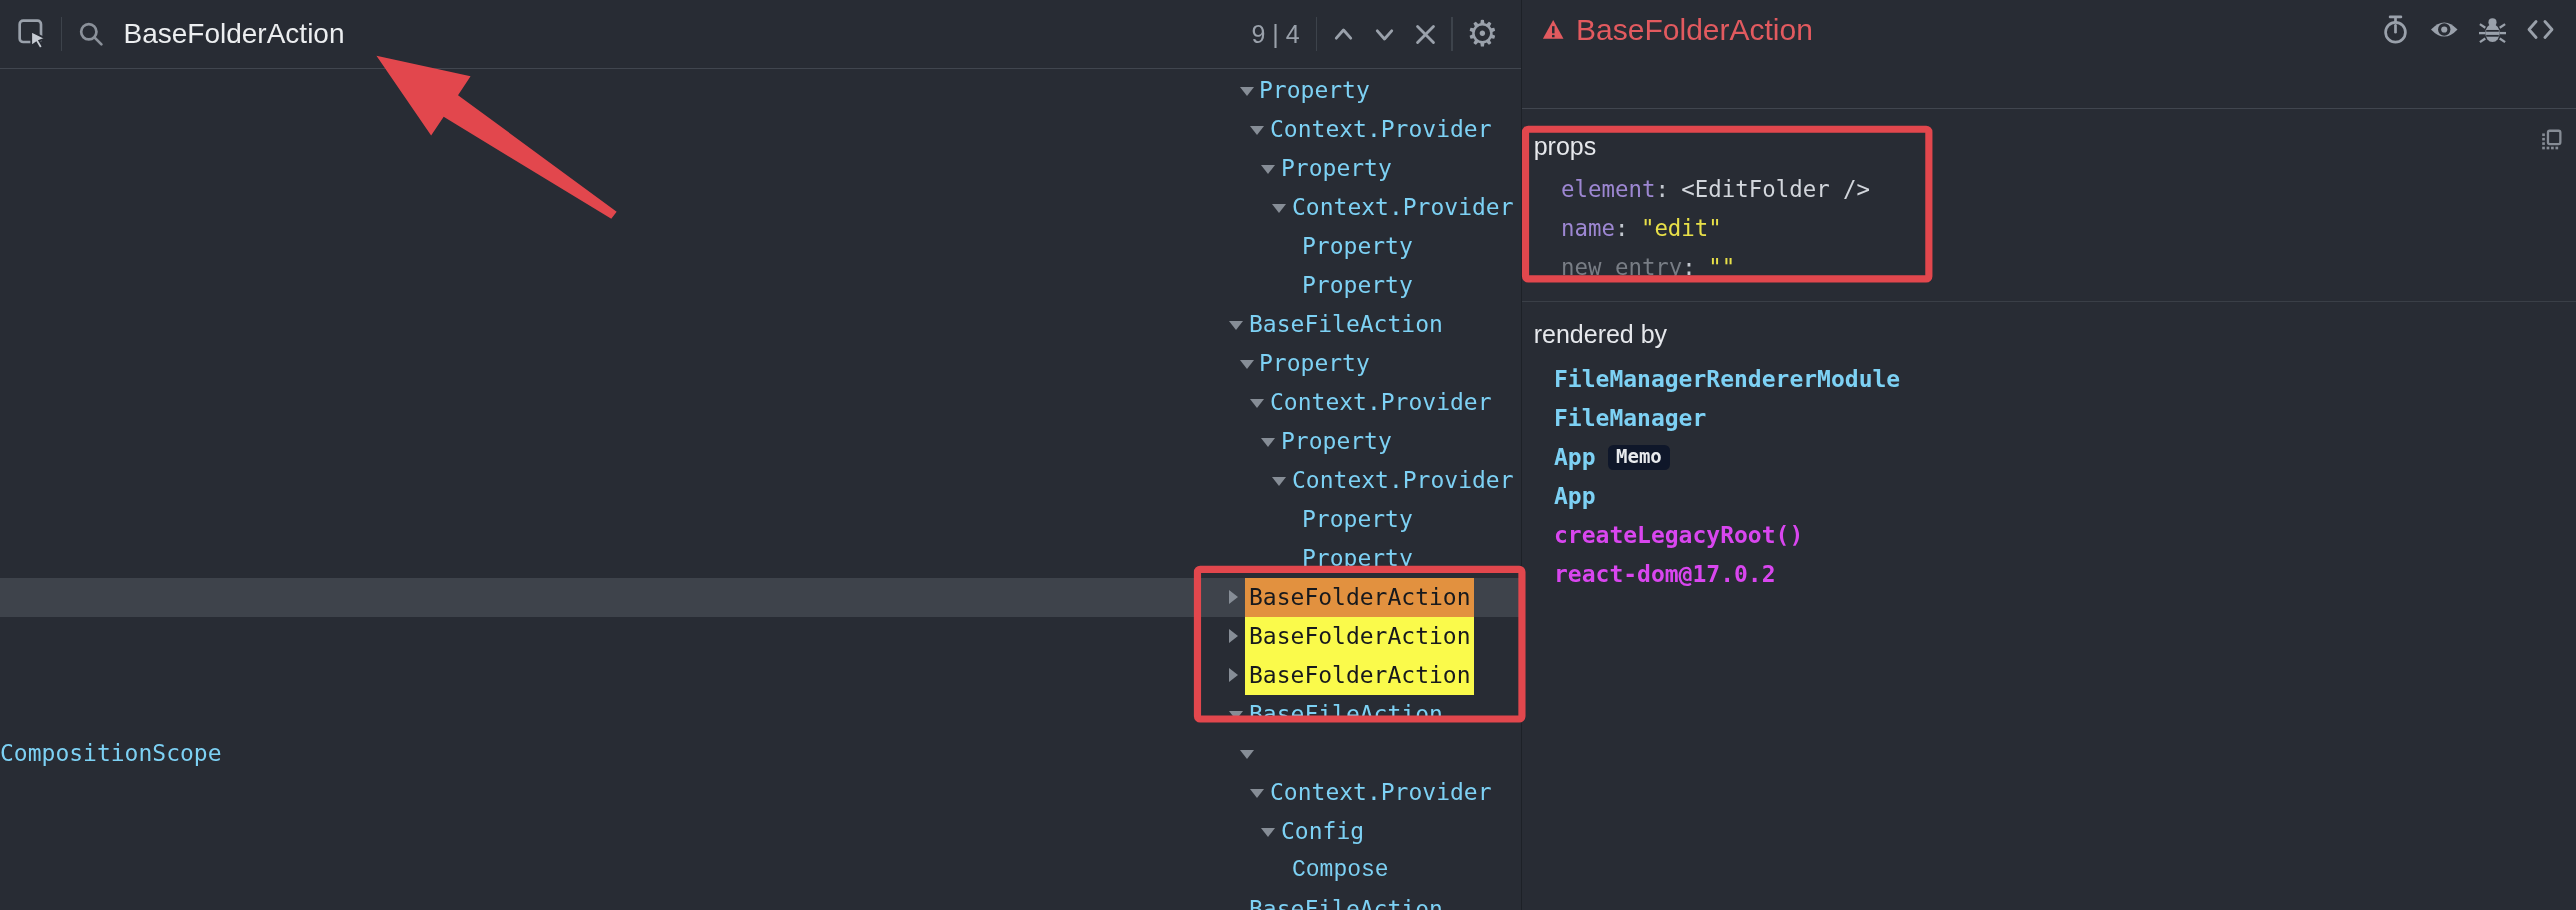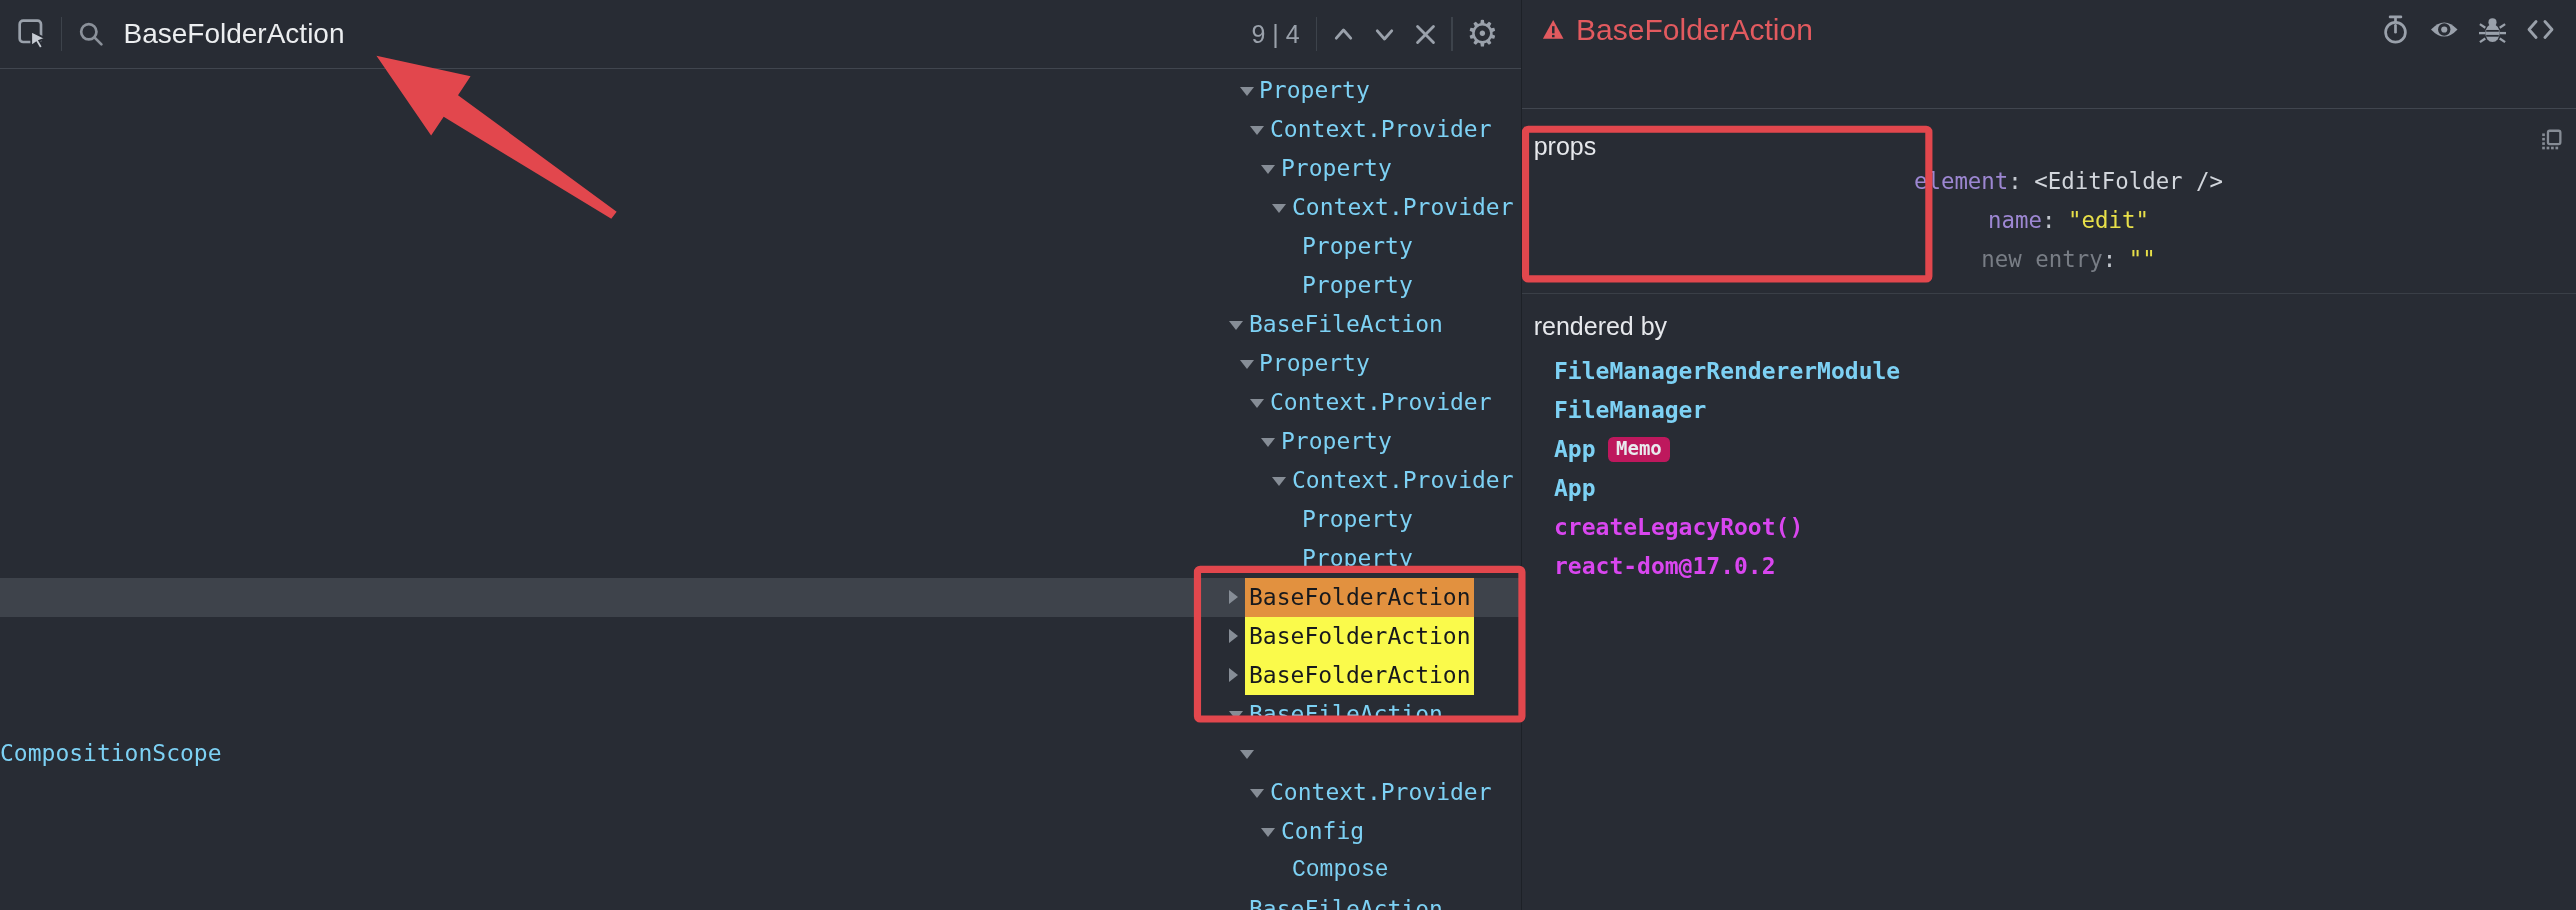--- a/index.html
+++ b/index.html
@@ -49,36 +49,36 @@
   }
   .insp-header { height:108px; border-bottom:1.8px solid #41464f; position:relative; box-sizing:content-box; }
   .insp-title-row { position:absolute; left:20px; top:12.5px; display:flex; align-items:center; gap:11.7px; }
   .insp-title { color:#e25a5f; font-size:30px; }
   .insp-icons { position:absolute; right:20px; top:14.3px; display:flex; align-items:center; gap:18px; }
   .icon-btn { background:none; border:none; padding:0; margin:0; width:30.5px; height:30.5px;
               display:flex; align-items:center; justify-content:center; cursor:pointer; }
   .sec { position:relative; box-sizing:border-box; }
   .props-sec { border-bottom:1.8px solid #3a3f47; padding:23px 0 14.3px 0; }
   .sec-title { color:#e6e8ec; font-size:25px; margin-left:11.7px; }
-  .props-rows { margin-top:1px;text-align:center; }
+  .props-rows { margin-top:9px; }
   .prop-row { height:39px; line-height:39px; margin-left:39px;
               font-family:"DejaVu Sans Mono", monospace; font-size:22.4px; white-space:nowrap; }
   .prop-name { color:#9d87d2; }
   .prop-name.dimmed { color:#787d85; }
   .prop-colon { color:#c3c8cf; }
   .prop-value { margin-left:12.5px; cursor:text; }
   .val-element { color:#d2d6dc; }
   .val-string  { color:#e8e049; }
   .rendered-rows { margin-top:10.8px; }
   .rb-row { height:39px; line-height:39px; margin-left:32px;
             font-family:"DejaVu Sans Mono", monospace; font-size:23px; white-space:nowrap; cursor:pointer;font-weight:bold; }
   .rb-component { color:#7dd1f4; }
   .rb-plain { color:#d946ef; }
   .rb-badge {
-    display:inline-block; margin-left:12.5px; background:#be185d; color:#e8eaed;
+    display:inline-block; margin-left:12.5px; background:#0f172a; color:#e8eaed;
     font-size:19px; line-height:23px; padding:0 8px 1.8px 8px; border-radius:5.4px; vertical-align:1.8px;
   }
   .copy-btn { position:absolute; top:16px; right:9px; }
   
   .annotations { position:absolute; inset:0; z-index:20; pointer-events:none; }
 </style>
 </head>
 <body>
 
 <div class="app">

